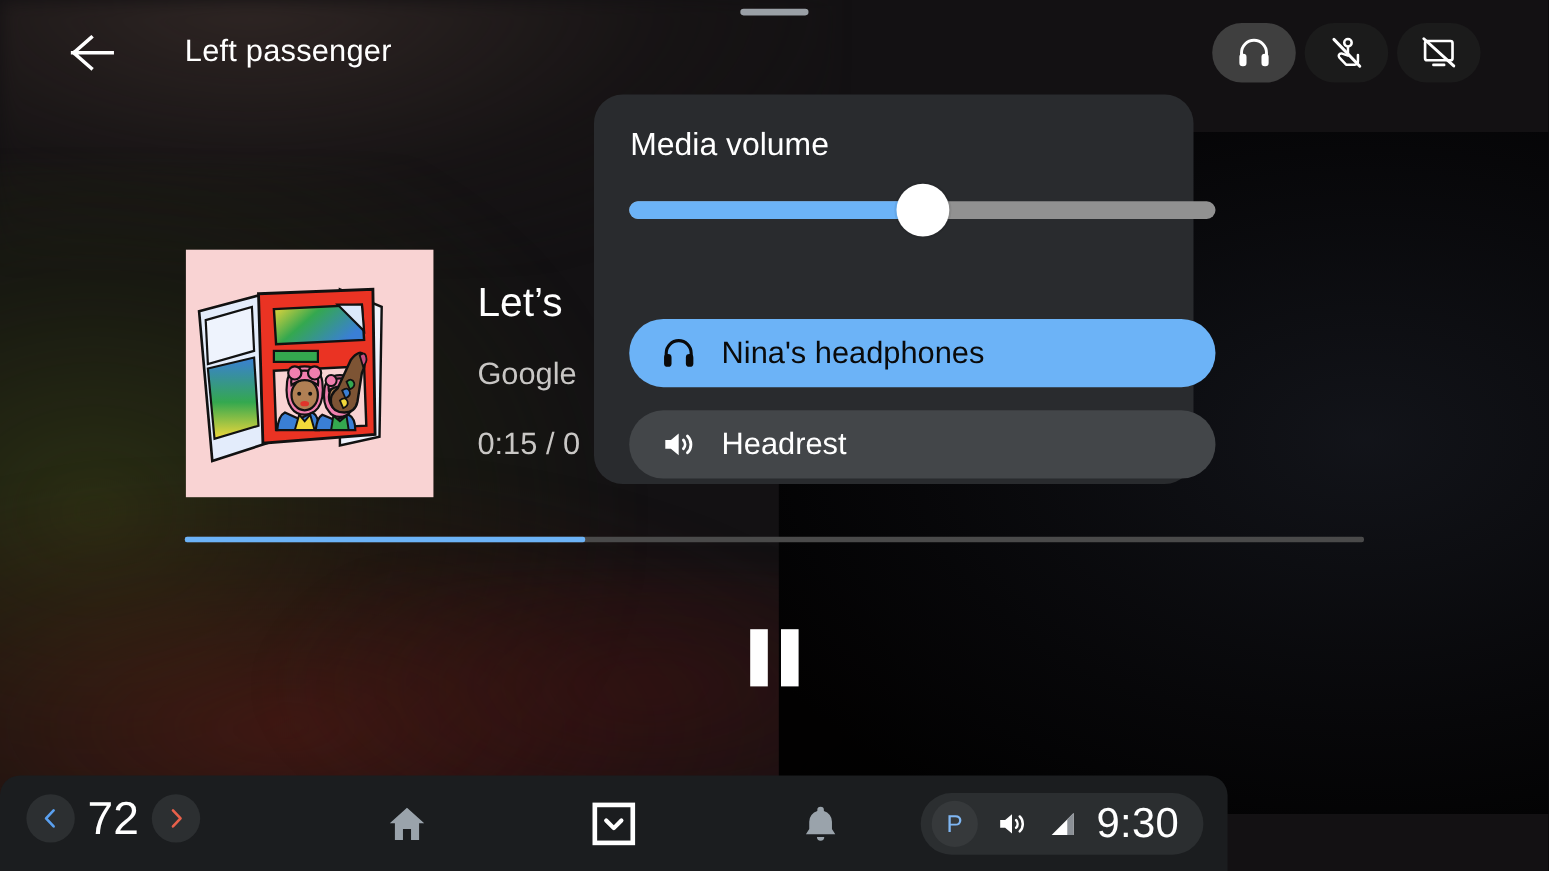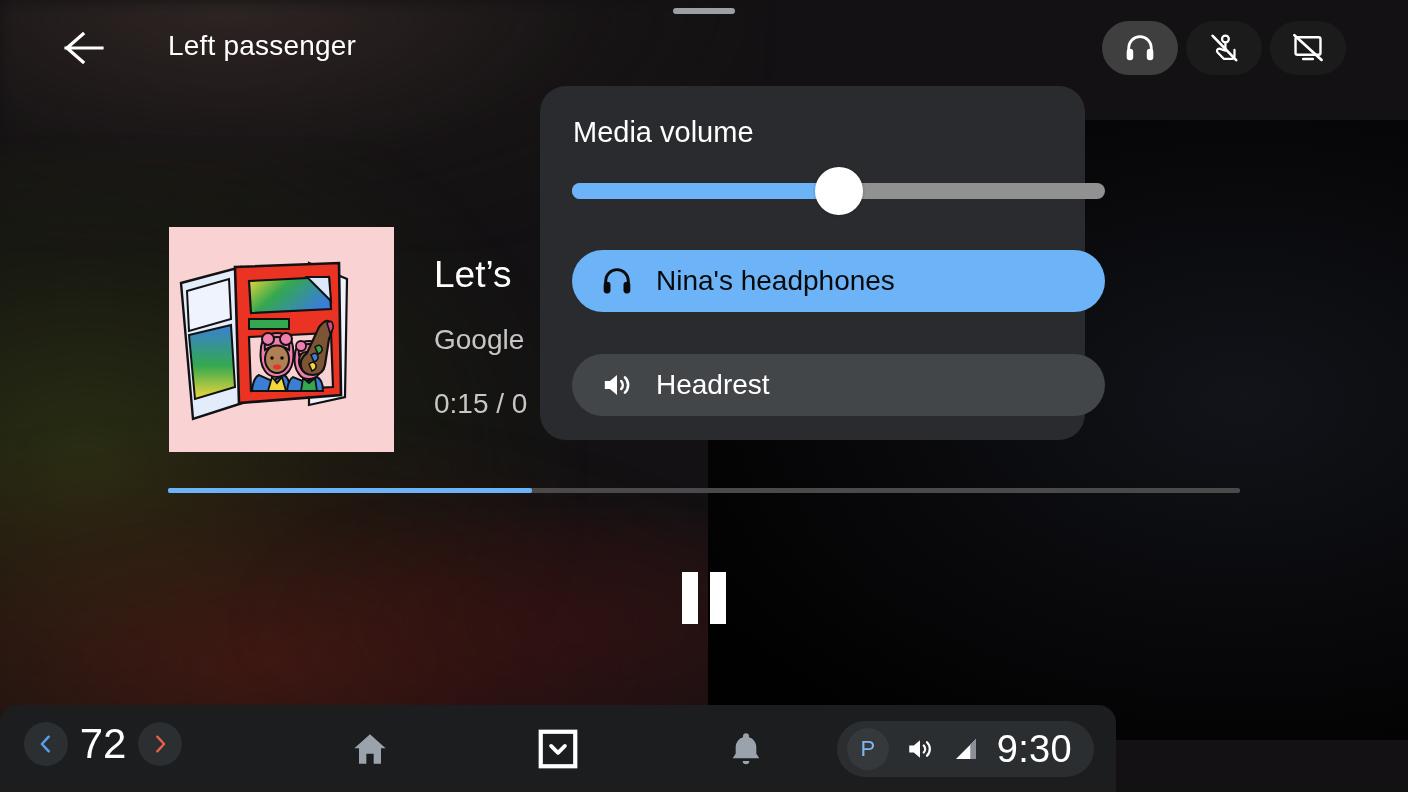--- a/index.html
+++ b/index.html
@@ -109,23 +109,23 @@
     border-radius:8px; background:#6cb3f7;
   }
   .slider-thumb {
     position:absolute; top:-13px; width:48px; height:48px; border-radius:24px;
     background:#ffffff; transform:translateX(-24px);
     box-shadow:0 0 0 2px rgba(0,0,0,0.06);
   }
   .dev-list { position:absolute; left:32px; top:164px; width:533px; }
   .dev-row {
     position:relative; height:62px; border-radius:31px;
-    display:flex; align-items:center; padding-left:28px; gap:22px;
-  }
-  .dev-row + .dev-row { margin-top:42px; }
+    display:flex; align-items:center; padding-left:28px; gap:22px;margin-top:40px;
+  }
+  .dev-row + .dev-row { margin-top:21px; }
   .dev-row.selected { background:#6cb3f7; }
   .dev-row.unselected { background:#434649; }
   .dev-label { font-size:28px; white-space:nowrap; }
   .dev-row.selected .dev-label { color:#0a0a0a; }
   .dev-row.unselected .dev-label { color:#ffffff; }
 
   
   .navbar {
     position:absolute; left:0; bottom:0; width:1116px; height:87px;
     background:#1b1d1f;

